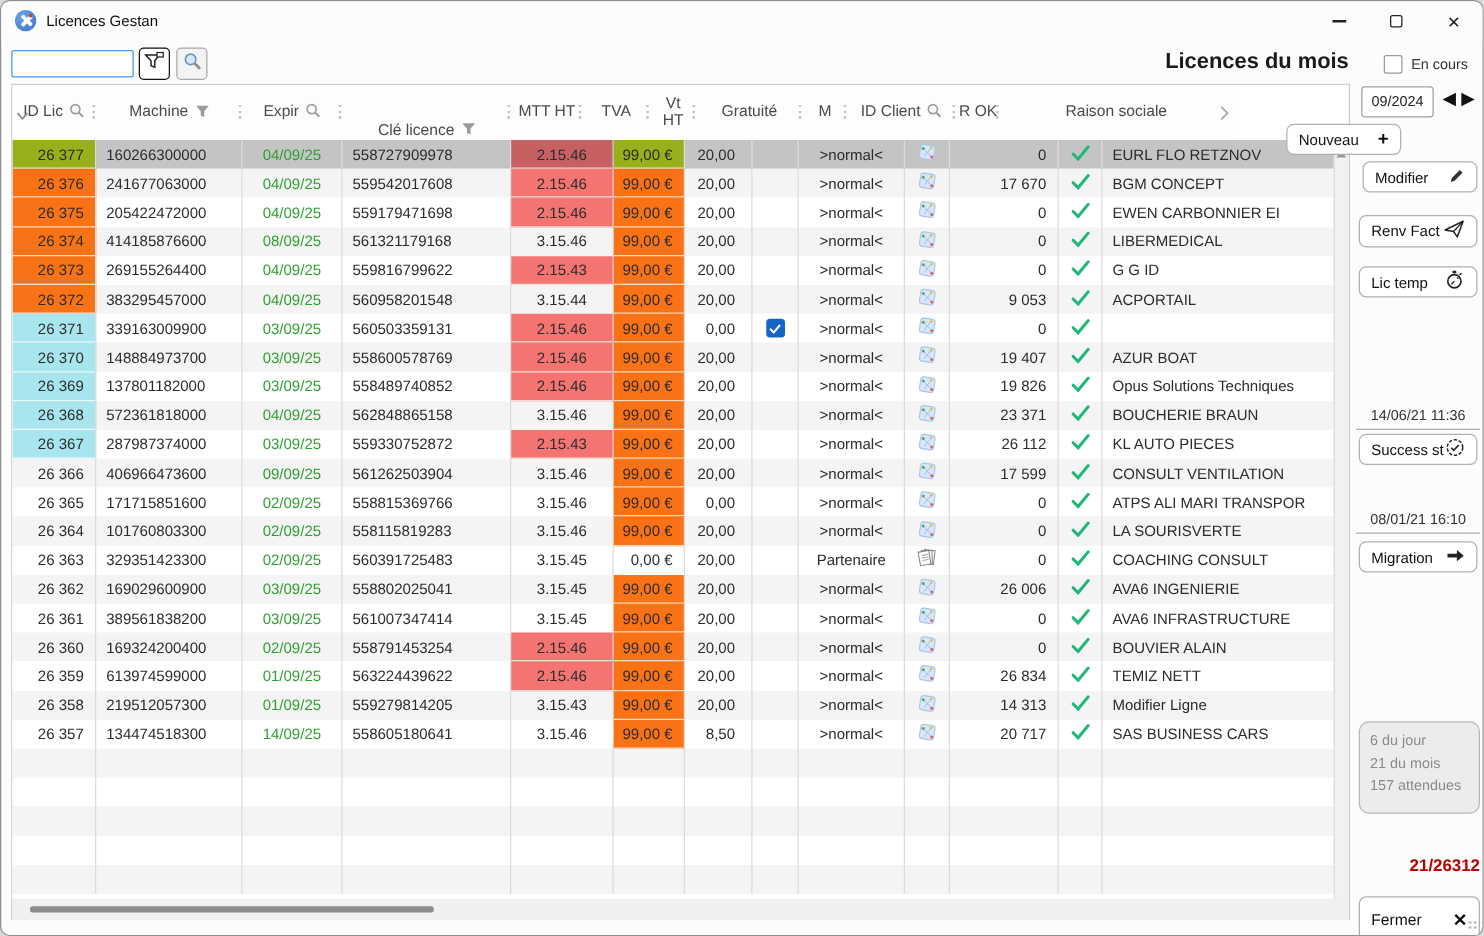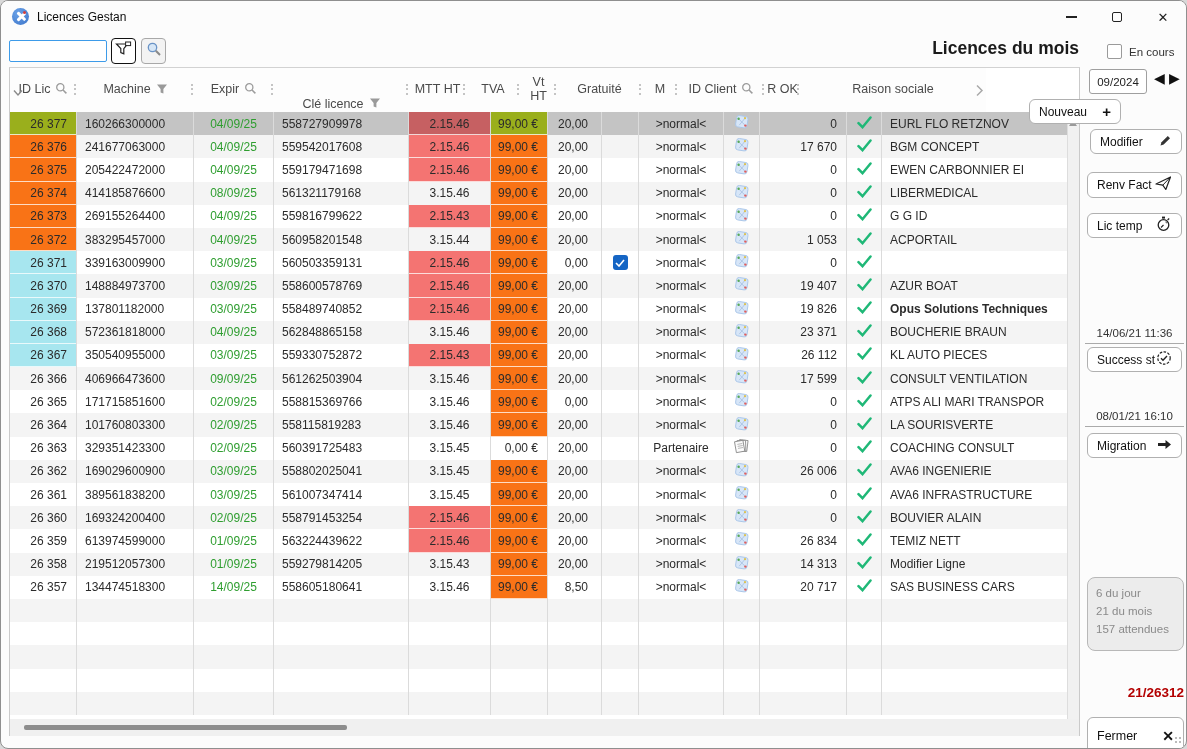--- a/index.html
+++ b/index.html
@@ -354,21 +354,21 @@
                 <g transform="rotate(9 9 9)">
                   <rect x="3" y="3" width="11.5" height="11.5" rx="2.5" fill="#d7e6f8" stroke="#a9c5e8" stroke-width="0.9"></rect>
                 </g>
                 <line x1="5.6" y1="5.8" x2="12.4" y2="12.6" stroke="#9db9dd" stroke-width="0.7"></line>
                 <line x1="12" y1="5.2" x2="6.2" y2="12.2" stroke="#9db9dd" stroke-width="0.7"></line>
                 <circle cx="5.6" cy="5.8" r="1.2" fill="#57a857"></circle>
                 <circle cx="12" cy="5.2" r="1.1" fill="#ddc04e"></circle>
                 <circle cx="12.4" cy="12.6" r="1.2" fill="#e05f5f"></circle>
               </svg></span>
           </div>
-          <div class="cell al-right" style="width: 87px;">1 053</div>
+          <div class="cell al-right" style="width: 87px;">9 053</div>
           <div class="cell al-center" style="width: 35px;">
             <span><svg width="15" height="13" viewBox="0 0 15 13">
                 <path d="M1.5 7.2l4 4L13.5 1.5" stroke="#1fb877" stroke-width="2.5" fill="none" stroke-linecap="round"></path>
               </svg></span>
           </div>
           <div class="cell al-left" style="width: 186px;">ACPORTAIL</div>
         </div>
         <div class="row">
           <div class="cell al-right bg-cyan" style="width: 67px;">26 371</div>
           <div class="cell al-left" style="width: 117px;">339163009900</div>
@@ -456,21 +456,21 @@
                 <circle cx="12" cy="5.2" r="1.1" fill="#ddc04e"></circle>
                 <circle cx="12.4" cy="12.6" r="1.2" fill="#e05f5f"></circle>
               </svg></span>
           </div>
           <div class="cell al-right" style="width: 87px;">19 826</div>
           <div class="cell al-center" style="width: 35px;">
             <span><svg width="15" height="13" viewBox="0 0 15 13">
                 <path d="M1.5 7.2l4 4L13.5 1.5" stroke="#1fb877" stroke-width="2.5" fill="none" stroke-linecap="round"></path>
               </svg></span>
           </div>
-          <div class="cell al-left" style="width: 186px; font-weight: bold;">Opus Solutions Techniques</div>
+          <div class="cell al-left" style="width: 186px;">Opus Solutions Techniques</div>
         </div>
         <div class="row">
           <div class="cell al-right bg-cyan" style="width: 67px;">26 368</div>
           <div class="cell al-left" style="width: 117px;">572361818000</div>
           <div class="cell al-center c-expir" style="width: 80px;">04/09/25</div>
           <div class="cell al-left" style="width: 135px;">562848865158</div>
           <div class="cell al-center" style="width: 82px;">3.15.46</div>
           <div class="cell al-right bg-green" style="width: 57px;">99,00 €</div>
           <div class="cell al-right c-tva" style="width: 54px;">20,00</div>
           <div class="cell al-center" style="width: 37px;"></div>
@@ -490,21 +490,21 @@
           <div class="cell al-right" style="width: 87px;">23 371</div>
           <div class="cell al-center" style="width: 35px;">
             <span><svg width="15" height="13" viewBox="0 0 15 13">
                 <path d="M1.5 7.2l4 4L13.5 1.5" stroke="#1fb877" stroke-width="2.5" fill="none" stroke-linecap="round"></path>
               </svg></span>
           </div>
           <div class="cell al-left" style="width: 186px;">BOUCHERIE BRAUN</div>
         </div>
         <div class="row">
           <div class="cell al-right bg-cyan" style="width: 67px;">26 367</div>
-          <div class="cell al-left" style="width: 117px;">350540955000</div>
+          <div class="cell al-left" style="width: 117px;">287987374000</div>
           <div class="cell al-center c-expir" style="width: 80px;">03/09/25</div>
           <div class="cell al-left" style="width: 135px;">559330752872</div>
           <div class="cell al-center bg-red" style="width: 82px;">2.15.43</div>
           <div class="cell al-right bg-green" style="width: 57px;">99,00 €</div>
           <div class="cell al-right c-tva" style="width: 54px;">20,00</div>
           <div class="cell al-center" style="width: 37px;"></div>
           <div class="cell al-center" style="width: 85px;">&gt;normal&lt;</div>
           <div class="cell al-center" style="width: 36px;">
             <span><svg width="18" height="18" viewBox="0 0 18 18">
                 <g transform="rotate(9 9 9)">

